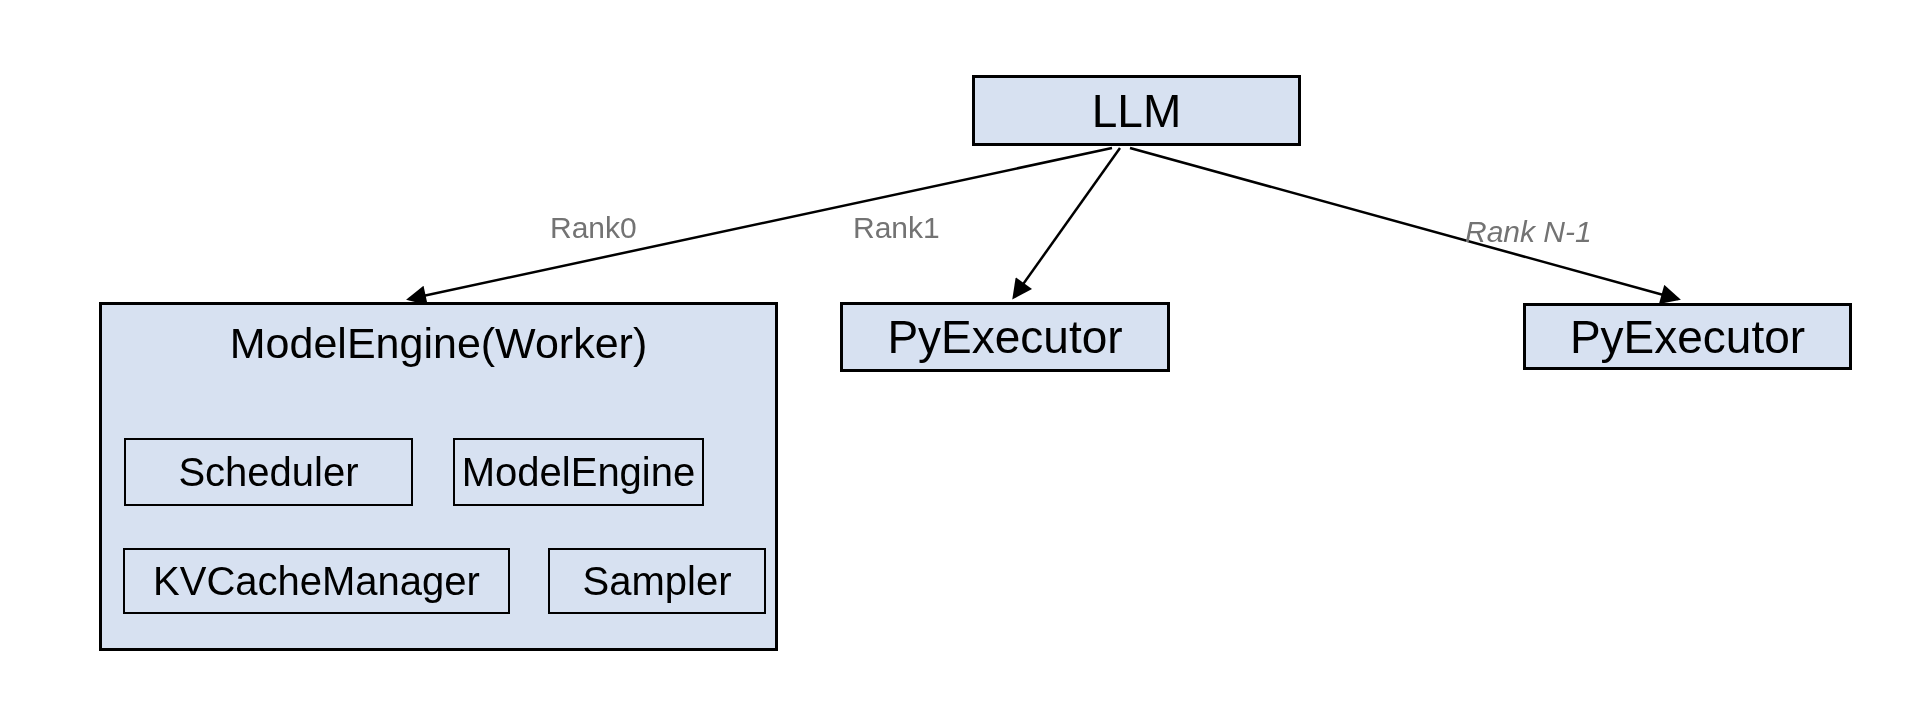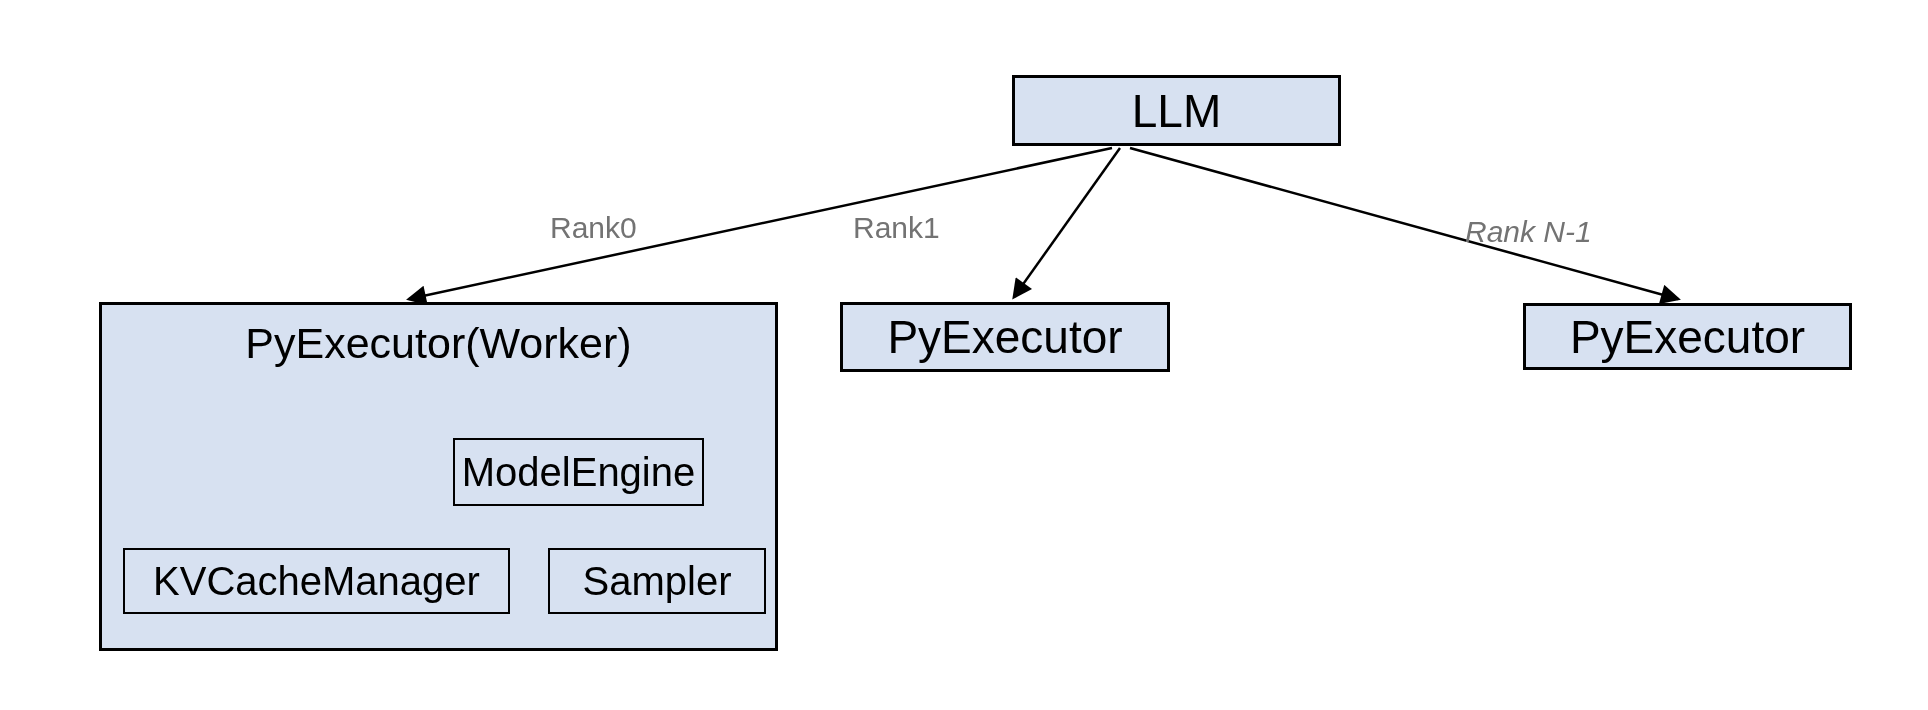--- a/index.html
+++ b/index.html
@@ -78,31 +78,34 @@
     <defs>
       <marker id="arrowhead" viewBox="0 0 10 10" refX="8.5" refY="5" markerWidth="9" markerHeight="8" orient="auto-start-reverse">
         <path d="M0,0 L10,5 L0,10 z" fill="#000000"></path>
       </marker>
     </defs>
     <line x1="1112" y1="148" x2="409" y2="299" stroke="#000000" stroke-width="2.5" marker-end="url(#arrowhead)"></line>
     <line x1="1120" y1="148" x2="1014" y2="297" stroke="#000000" stroke-width="2.5" marker-end="url(#arrowhead)"></line>
     <line x1="1130" y1="148" x2="1678" y2="299" stroke="#000000" stroke-width="2.5" marker-end="url(#arrowhead)"></line>
   </svg>
 
-  <div class="node" style="left:1012px; top:75px; width:329px; height:71px;">
+  <div class="node" style="left:972px; top:75px; width:329px; height:71px;">
     <span class="node-label-lg">LLM</span>
   </div>
 
   <div class="edge-label" style="left:550px; top:213px;">Rank0</div>
   <div class="edge-label" style="left:853px; top:213px;text-align:right;">Rank1</div>
   <div class="edge-label" style="left:1465px; top:217px;font-style:italic;">Rank N-1</div>
 
   <div class="node" style="left:99px; top:302px; width:679px; height:349px; justify-content:flex-start; align-items:flex-start;">
-    <div class="worker-title">PyExecutor(Worker)</div>
+    <div class="worker-title">ModelEngine(Worker)</div>
 
+    <div class="inner-node" style="left:22px; top:133px; width:289px; height:68px;">
+      <span>Scheduler</span>
+    </div>
 
     <div class="inner-node" style="left:351px; top:133px; width:251px; height:68px;">
       <span>ModelEngine</span>
     </div>
 
     <div class="inner-node" style="left:21px; top:243px; width:387px; height:66px;">
       <span>KVCacheManager</span>
     </div>
 
     <div class="inner-node" style="left:446px; top:243px; width:218px; height:66px;">

